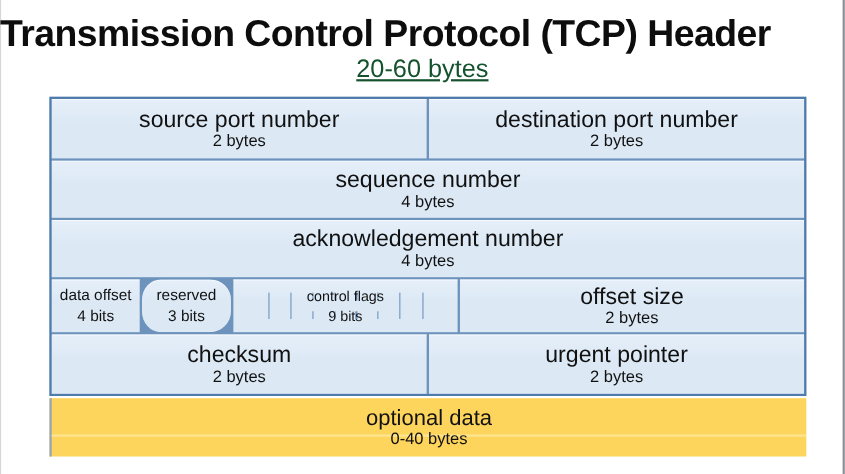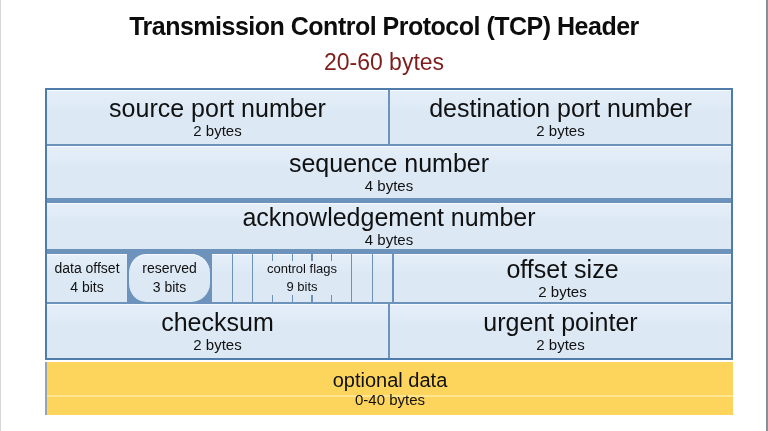--- a/index.html
+++ b/index.html
@@ -11,58 +11,58 @@
     overflow: hidden;
     position: relative;
   }
   .page { position: relative; width: 768px; height: 431px; background: #fff; }
 
   .edge-left  { position: absolute; left: 0; top: 0; bottom: 0; width: 1px; background: #d6d6d6; }
   .edge-right { position: absolute; right: 0; top: 0; bottom: 0; width: 2px; background: #8a8f95; }
 
   .title {
     position: absolute; top: 12px; left: 0; width: 100%;
-    text-align: center; font-size: 25px; font-weight: 700;
+    font-size: 34px; font-weight: 700;
     letter-spacing: -0.5px; color: #0d0d0d;
   }
   .subtitle {
     position: absolute; top: 49px; left: 0; width: 100%;
-    text-align: center; font-size: 23px; font-weight: 400; color: #7f1d1d;
+    text-align: center; font-size: 23px; font-weight: 400; color: #14532d; text-decoration: underline;
   }
 
   .tcp-table {
     position: absolute; left: 45px; top: 88px; width: 688px;
     box-sizing: border-box;
     border: 2px solid var(--outer-border, #4f7cab);
     background: var(--cell-border, #6d93bd);
   }
   .trow { display: flex; border-top: 2px solid var(--cell-border, #6d93bd); }
   .trow:first-child { border-top: none; }
-  .r1 { height: 54px; } .r2 { height: 52px; } .r3 { height: 52px; align-items: center; }
+  .r1 { height: 54px; } .r2 { height: 52px; } .r3 { height: 52px; }
   .r4 { height: 48px; } .r5 { height: 54px; }
 
   .cell {
     flex: 1 1 0; min-width: 0;
     display: flex; flex-direction: column; align-items: center; justify-content: center;
     background: linear-gradient(180deg, #e6eff9 0%, var(--cell-fill, #dce9f5) 40%);
     box-shadow: inset 0 1px 0 rgba(255,255,255,0.65);
     border-left: 2px solid var(--cell-border, #6d93bd);
   }
   .cell:first-child { border-left: none; }
 
-  .lbl { font-size: 25px; line-height: 1.12; white-space: nowrap; }
+  .lbl { font-size: 21px; line-height: 1.12; white-space: nowrap; }
   .sz  { font-size: 15px; line-height: 1.15; white-space: nowrap; }
 
   .small { flex: 0 0 auto; }
   .small .lbl, .small .sz { font-size: 14px; line-height: 1.35; }
   .w-offset   { width: 80px; }
   .w-reserved { width: 81px; border-radius: 19px; }
 
   .bits { flex: 0 0 180px; flex-direction: row; align-items: stretch; justify-content: stretch;
-          position: relative; padding: 0; }
+          position: relative; padding: 12px; }
   .bit { flex: 1 1 0; position: relative; }
   .bfull { border-right: 1.5px solid var(--cell-border, #6d93bd); }
   .btick::before, .btick::after {
     content: ""; position: absolute; right: -0.75px; width: 1.5px; height: 7px;
     background: var(--cell-border, #6d93bd);
   }
   .btick::before { top: 0; }
   .btick::after  { bottom: 0; }
   .bits-label {
     position: absolute; left: 0; right: 0; top: 50%; transform: translateY(-50%);

